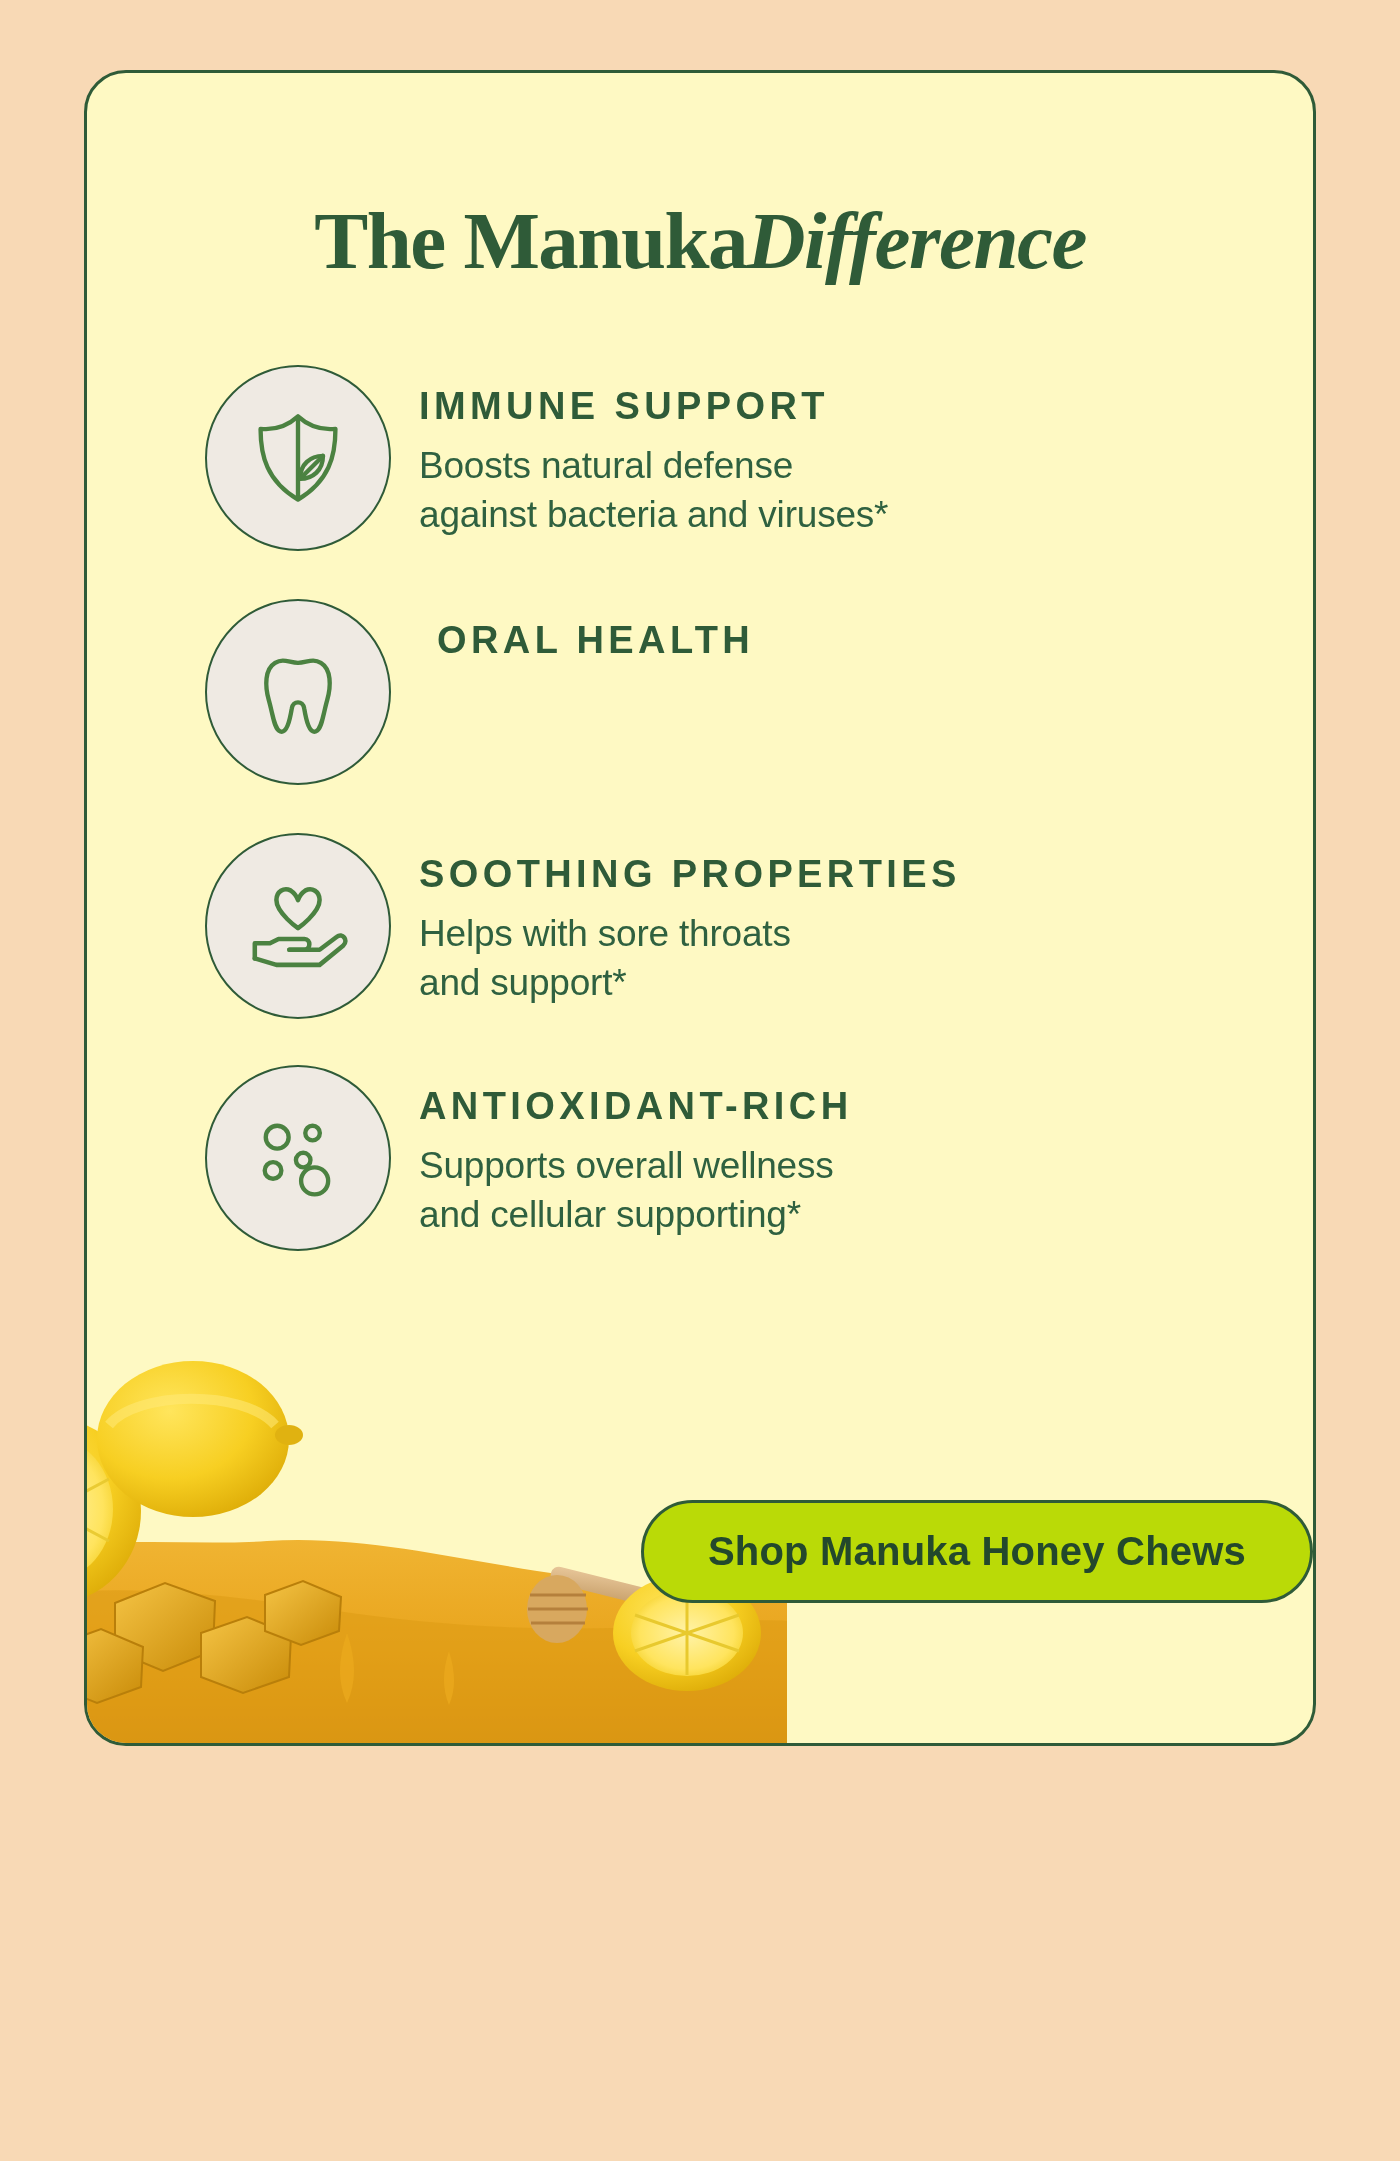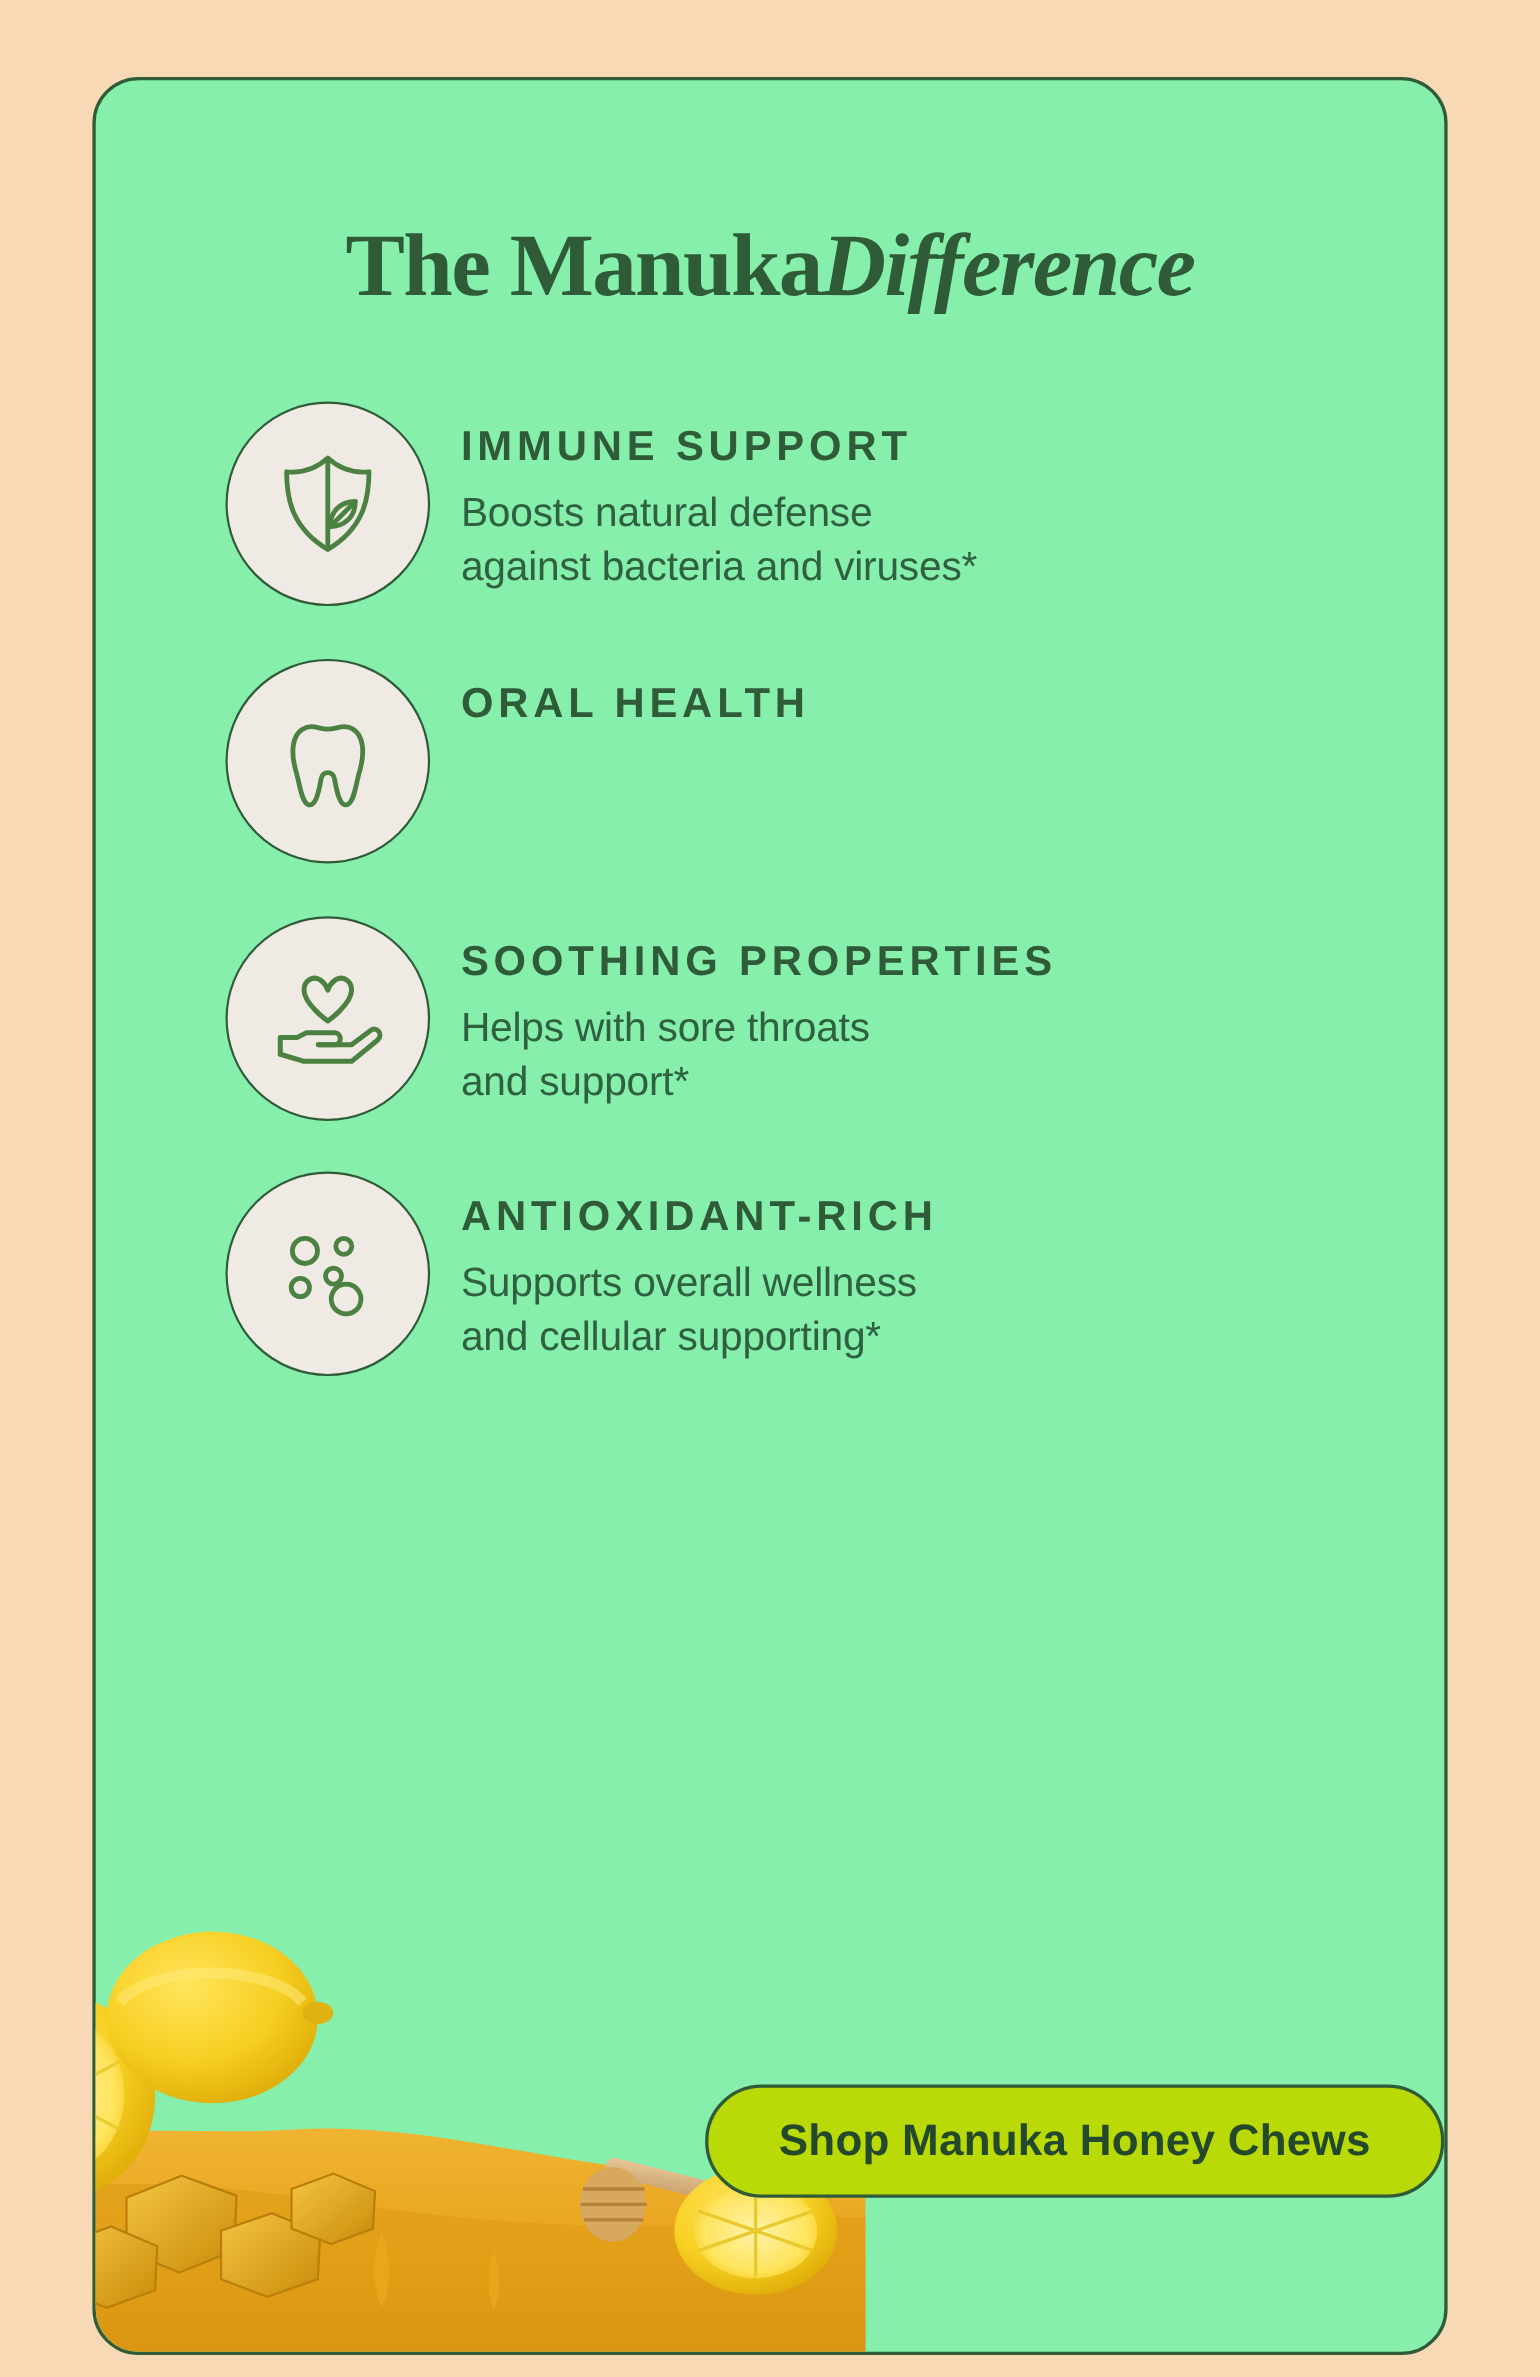--- a/index.html
+++ b/index.html
@@ -10,22 +10,22 @@
   body {
     background: #f8d9b5;
     position: relative;
     overflow: hidden;
   }
 
   
   .card {
     position: absolute;
     left: 84px; top: 70px;
-    width: 1232px; height: 2071px;
-    background: #86efac;
+    width: 1232px; height: 1676px;
+    background: #fef9c3;
     border: 3px solid #2f5b38;
     border-radius: 42px;
     overflow: hidden;
   }
 
   
   .title {
     position: absolute;
     left: 0; right: 0; top: 128px;
     text-align: center;
@@ -79,21 +79,21 @@
     font-size: 37px;
     line-height: 1.32;
     color: #2f6140;
     letter-spacing: -0.2px;
     white-space: pre-line;
   }
 
   
   .feature.f1 { margin-bottom: 48px; }
   .feature.f2 { margin-bottom: 44px; }
-  .feature.f3 { margin-bottom: 48px; }
+  .feature.f3 { margin-bottom: 48px; gap: 18px; }
   .feature.f4 { margin-bottom: 46px; }
 
   
   .cta-wrap {
     position: absolute;
     left: 0; right: 0; bottom: 140px;
     display: flex;
     justify-content: flex-end;
     z-index: 5;
   }

